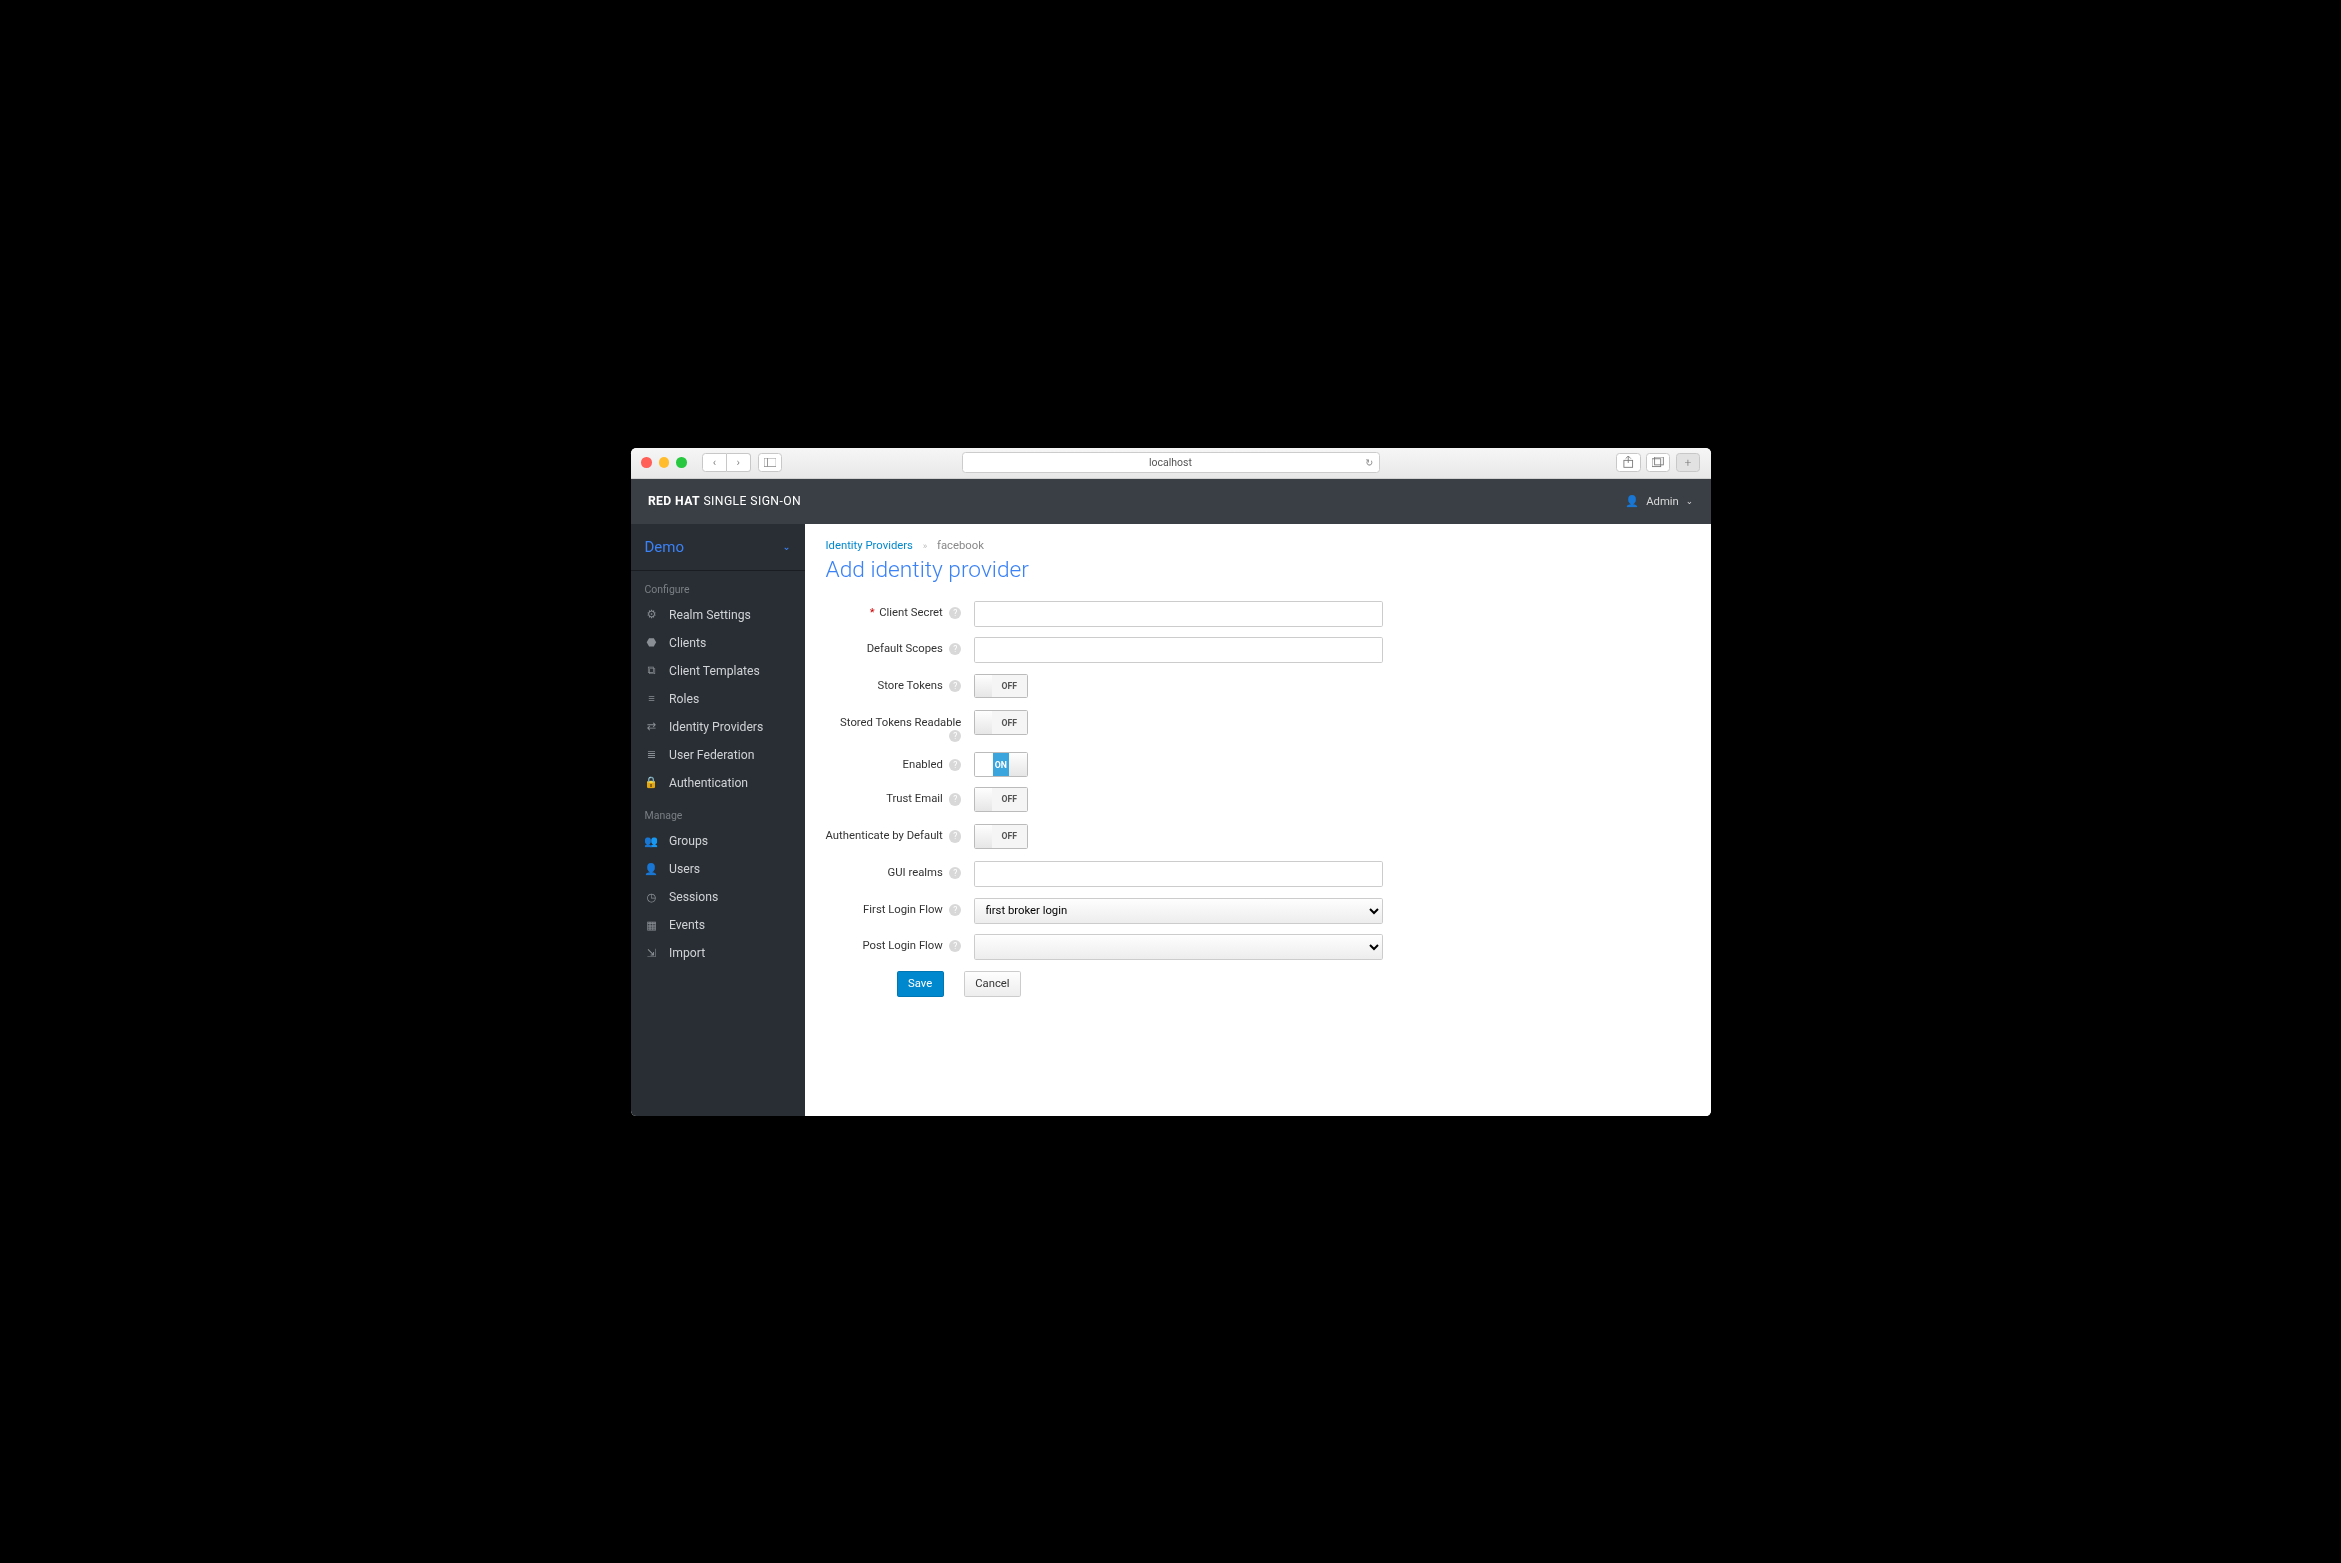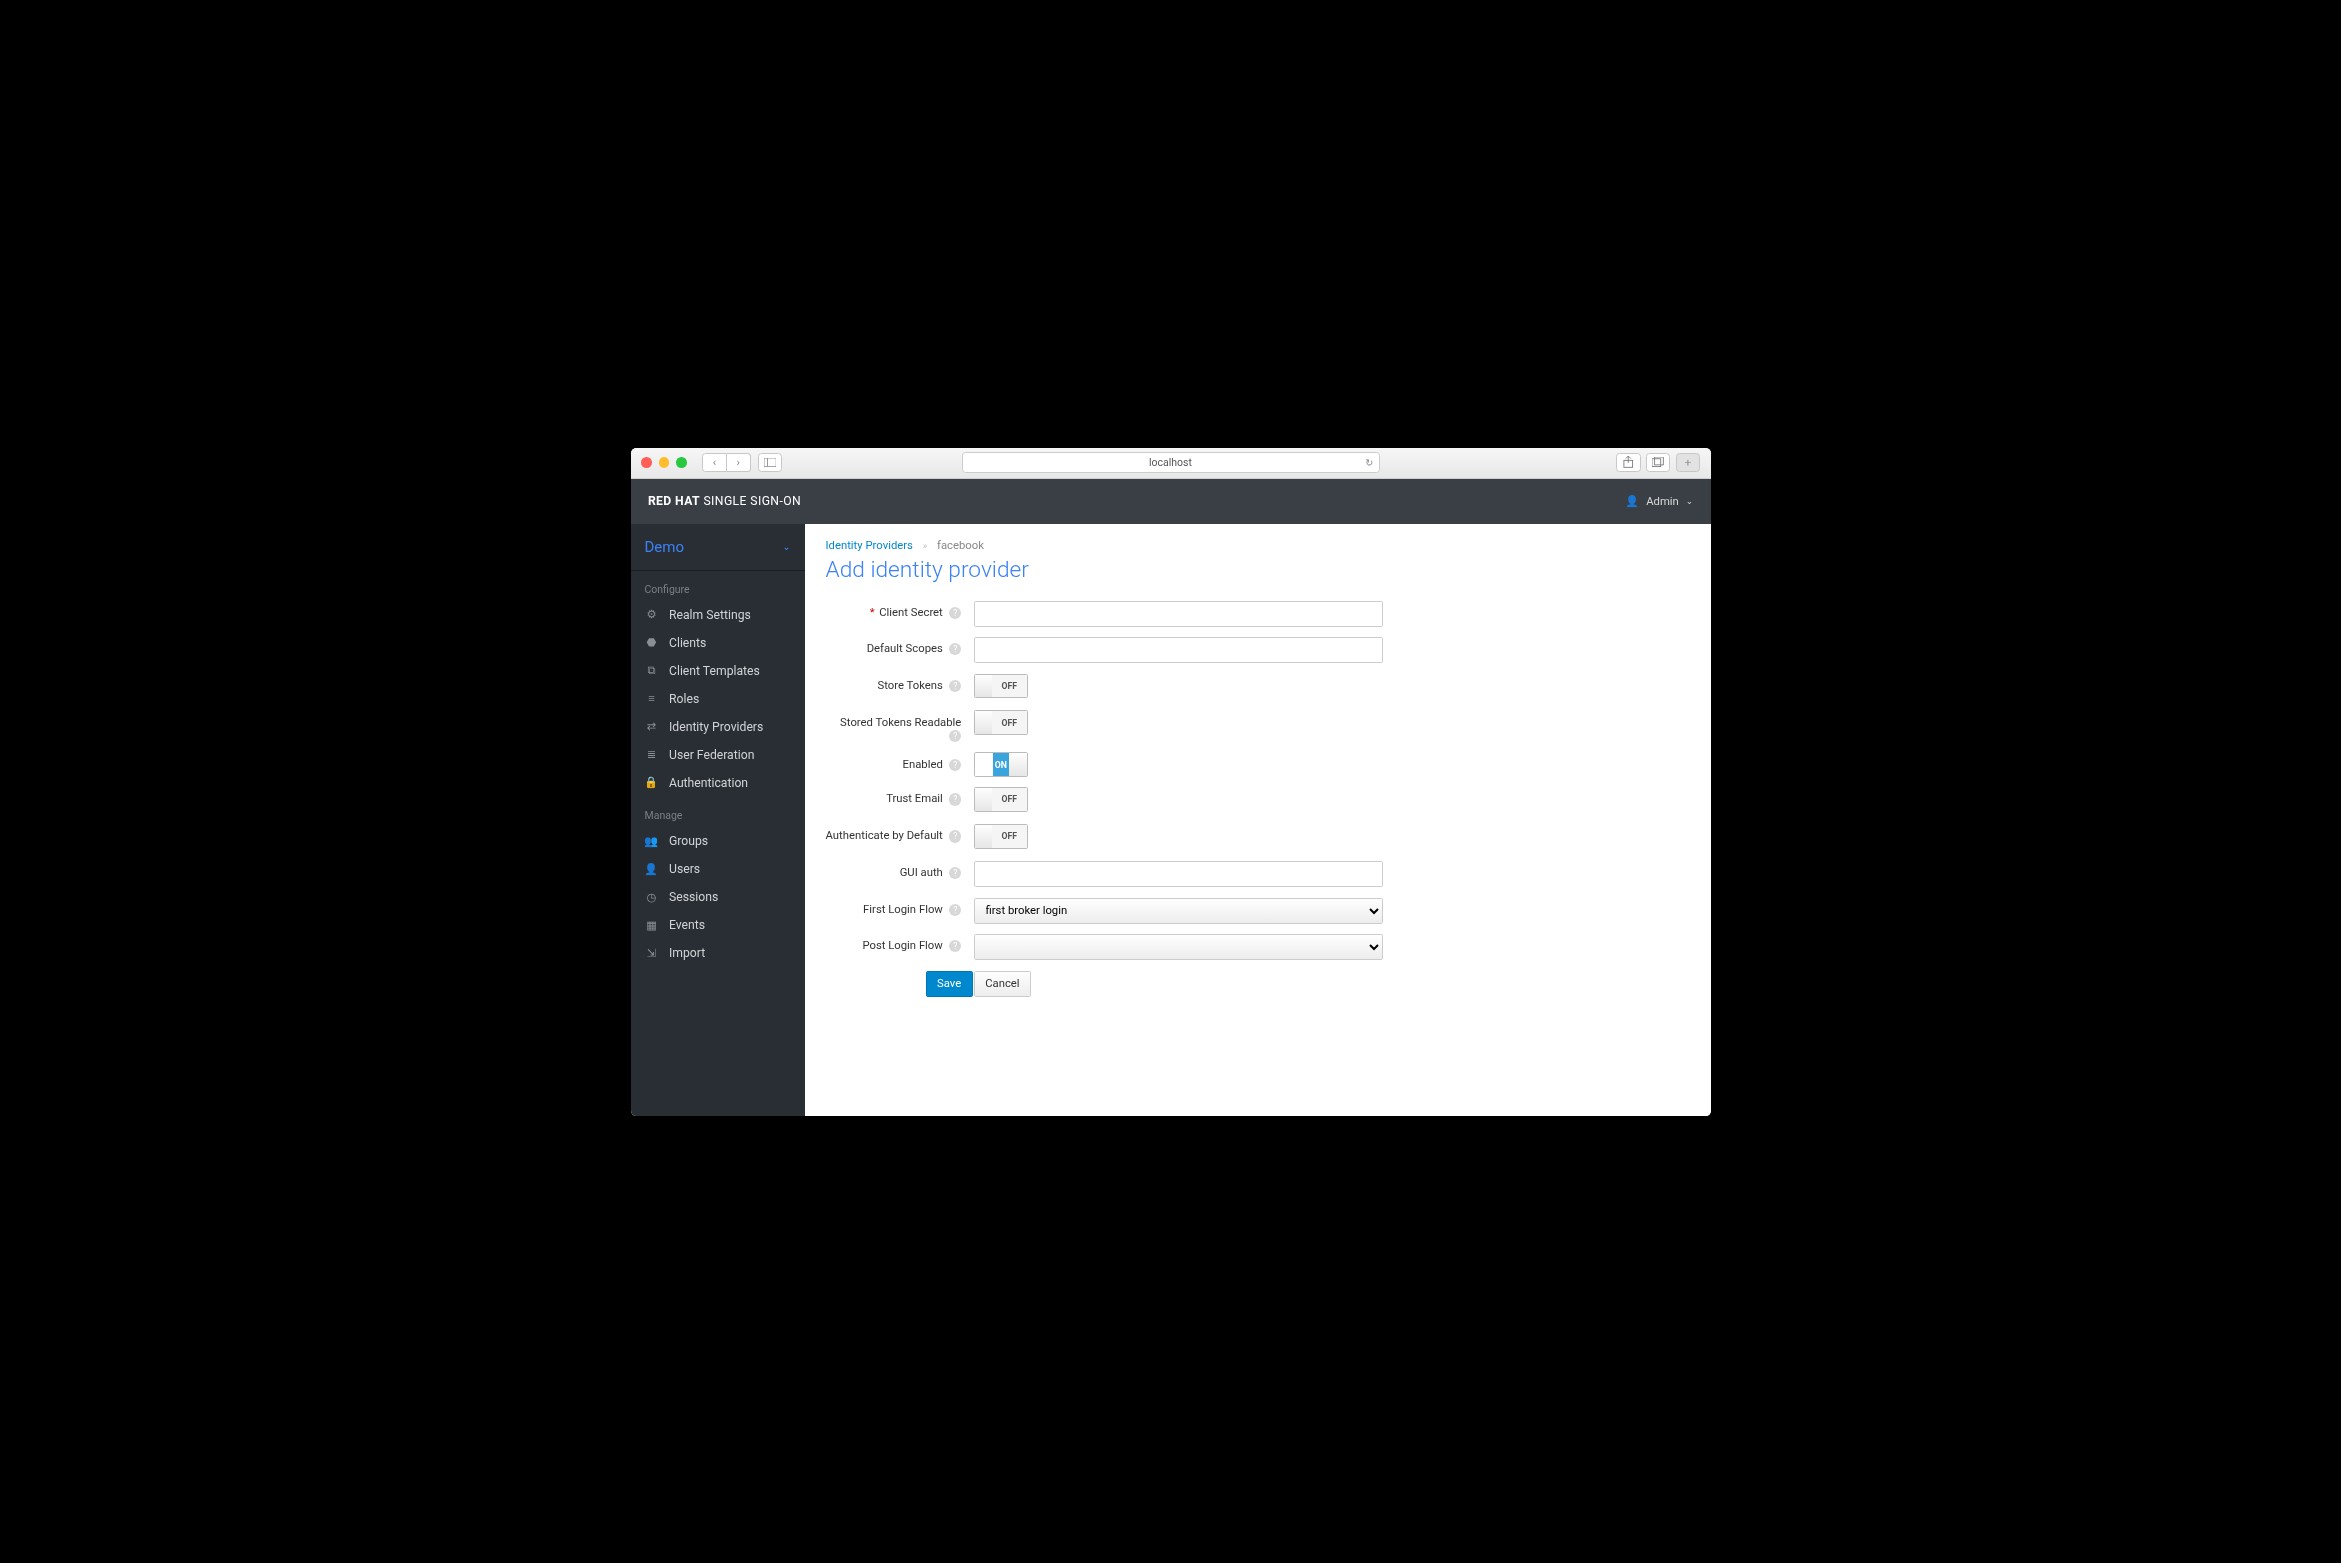--- a/index.html
+++ b/index.html
@@ -49,21 +49,21 @@
 .sel { width:100%; height:26px; border:0.9px solid #ccc; border-radius:1.7px; background:linear-gradient(#fefefe,#ededed); padding:2px 7px; font-size:11.3px; }
 
 .toggle { display:inline-flex; width:54px; height:24.4px; border:0.9px solid #bbb; border-radius:1.7px; overflow:hidden; cursor:pointer; }
 .toggle .knob { width:17.4px; background:linear-gradient(#fefefe,#e6e6e6); }
 .toggle .lab { flex:1; display:flex; align-items:center; justify-content:center; font-size:8.7px; font-weight:700; }
 .toggle.off .lab { background:#f5f5f5; color:#555; }
 .toggle.on { flex-direction:row; }
 .toggle.on .lab { background:#39a5dc; color:#fff;margin-left:18px; }
 .toggle.off { flex-direction:row;justify-content:flex-end; }
 
-.actions { margin-left:100px; margin-top:8.7px; display:flex; gap:1px; }
+.actions { margin-left:71px; margin-top:8.7px; display:flex; gap:20px; }
 .btn { height:26px; padding:0 10.5px; border-radius:1.7px; font-size:11.3px; cursor:pointer; border:0.9px solid transparent; }
 .btn-primary { background:#0088ce; color:#fff; border-color:#0077b3; }
 .btn-default { background:linear-gradient(#fefefe,#ededed); color:#333; border-color:#ccc; }
 </style>
 </head>
 <body>
 
 <div class="window">
 
   <div class="titlebar">
@@ -229,21 +229,21 @@
 
       <div class="form-row">
         <div class="form-label"><span>Authenticate by Default</span> <span class="help">?</span></div>
         <div class="form-ctrl"><div class="toggle off">
               <div class="knob"></div>
               <div class="lab">OFF</div>
             </div></div>
       </div>
 
       <div class="form-row">
-        <div class="form-label"><span>GUI auth</span> <span class="help">?</span></div>
+        <div class="form-label"><span>GUI realms</span> <span class="help">?</span></div>
         <div class="form-ctrl"><input class="txt" value="" style=""></div>
       </div>
 
       <div class="form-row">
         <div class="form-label"><span>First Login Flow</span> <span class="help">?</span></div>
         <div class="form-ctrl"><select class="sel"><option>first broker login</option></select></div>
       </div>
 
       <div class="form-row">
         <div class="form-label"><span>Post Login Flow</span> <span class="help">?</span></div>

